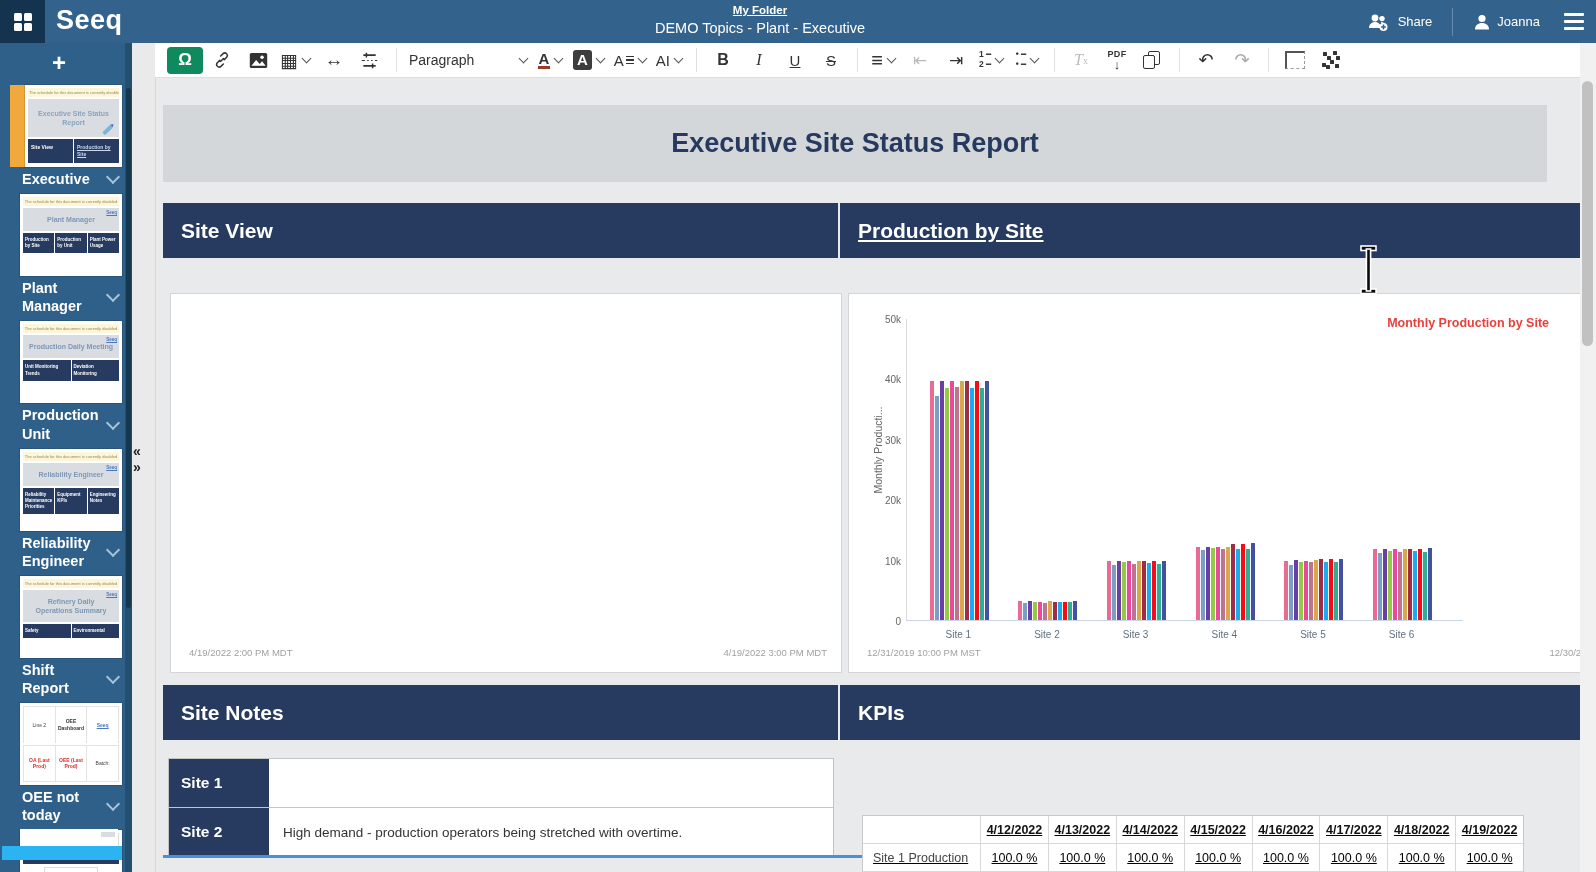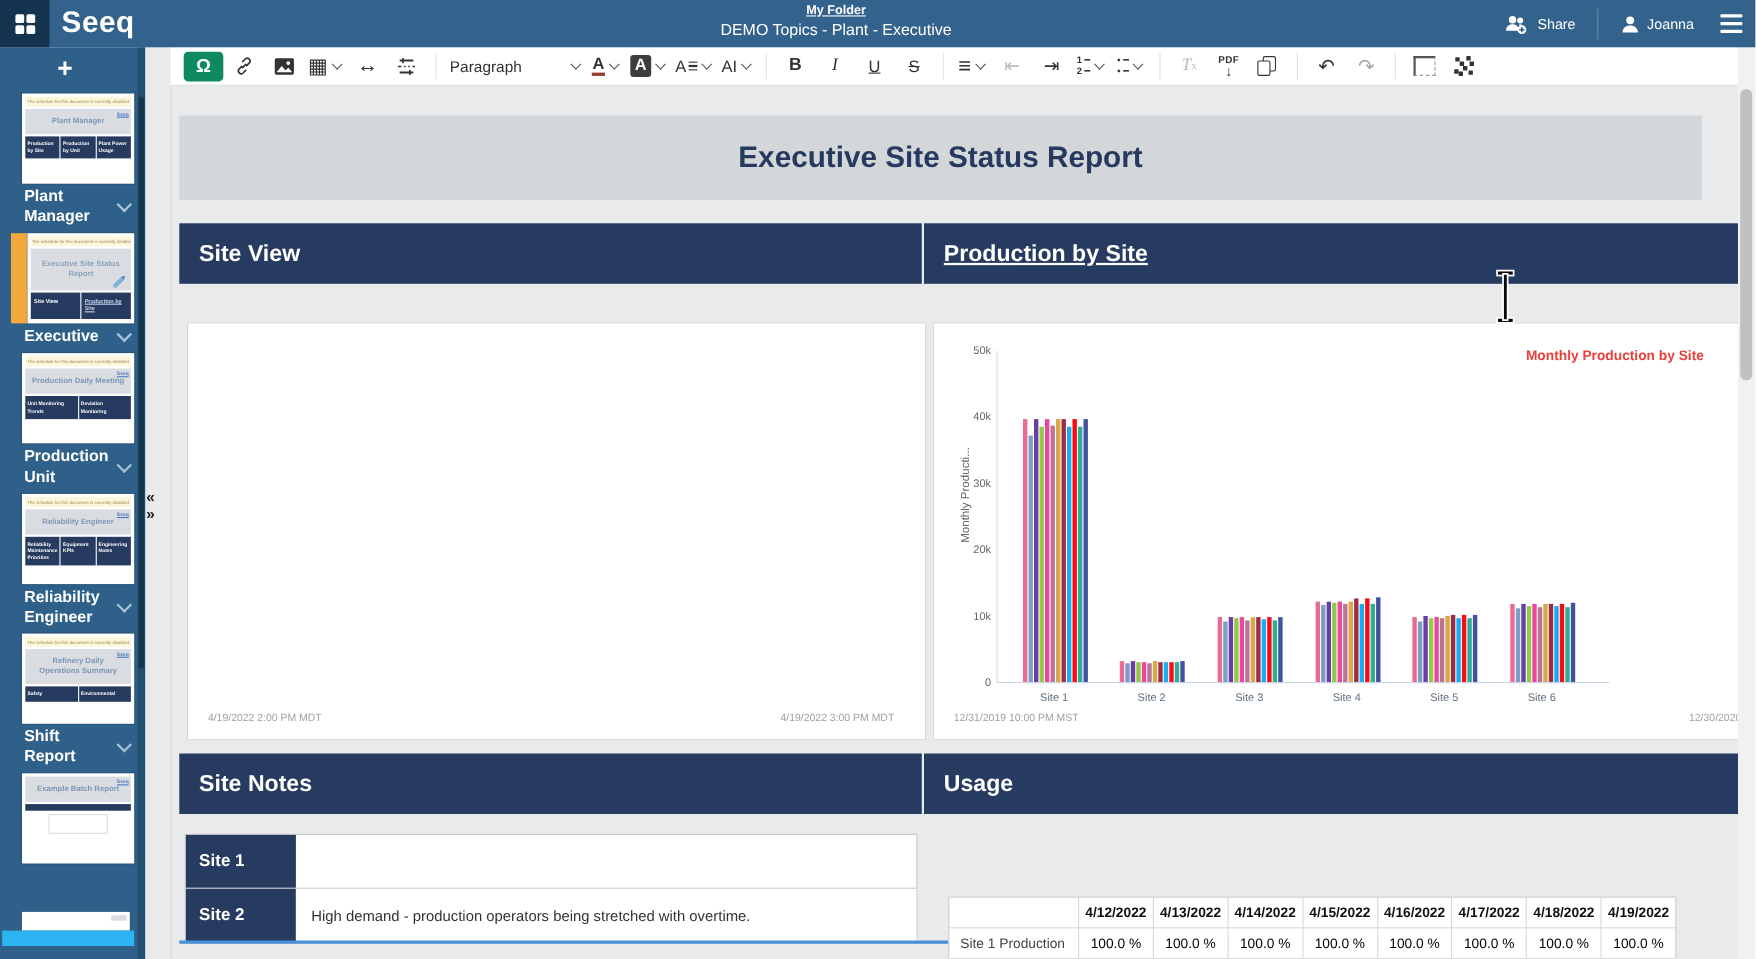--- a/index.html
+++ b/index.html
@@ -114,41 +114,41 @@
   .sh-kpis{left:685px;top:607px;width:838px;}
   .panel{position:absolute;top:215px;height:380px;background:#fff;border:1px solid #D5D5D5;box-sizing:border-box;}
   .panel-left{left:15px;width:672px;}
   .panel-right{left:693px;width:830px;}
   .treemap-box{position:absolute;left:204px;top:136px;width:251px;height:91px;border:1px solid #8FBADC;background:#FBFCFD;box-sizing:border-box;padding:13px 14px;font-size:11px;color:#4A4A4A;line-height:1.55;}
   .treemap-box span, .treemap-box b{margin-right:3px;}
   .treemap-box b{color:#222;}
   .mini-chart-icon{display:inline-block;width:11px;height:8px;background:#333;vertical-align:baseline;
     clip-path:polygon(0 100%,0 55%,25% 20%,45% 55%,65% 0,100% 45%,100% 100%);}
   .ts{position:absolute;font-size:9.5px;color:#A0A0A0;bottom:14px;}
-  .ts-l{left:18px;} .ts-r{right:28px;}
+  .ts-l{left:18px;} .ts-r{right:14px;}
   
   .chart-title{position:absolute;right:128px;top:22px;color:#E8413C;font-size:12.5px;font-weight:600;}
   .plot{position:absolute;left:57px;top:25px;width:548px;height:302px;border-left:1px solid #DBDBDB;}
   .plot::after{content:"";position:absolute;left:0;right:-8px;bottom:0;height:1px;background:#C9D6EA;}
   .ytick{position:absolute;left:-42px;width:36px;text-align:right;font-size:10px;color:#666;}
   .groups{position:absolute;left:0;top:0;width:100%;height:100%;display:flex;justify-content:space-around;align-items:flex-end;padding:0 8px;box-sizing:border-box;}
   .bar-group{display:flex;align-items:flex-end;gap:1px;height:100%;}
   .bar{width:4px;}
   .xlabels{position:absolute;left:57px;top:335px;width:548px;display:flex;justify-content:space-around;padding:0 8px;box-sizing:border-box;}
   .xlab{width:70px;text-align:center;font-size:10px;color:#607080;}
   .ylab{position:absolute;left:-26px;top:150px;transform:rotate(-90deg);transform-origin:center;font-size:10.5px;color:#666;width:110px;text-align:center;}
   
   .notes-table{position:absolute;left:13px;top:680px;width:664px;border:1px solid #C4C4C4;background:#fff;}
   .note-row{display:flex;border-bottom:1px solid #C4C4C4;height:48px;}
   .note-row:last-child{border-bottom:none;}
   .note-site{width:100px;flex:none;background:#263B5F;color:#fff;font-weight:700;font-size:15.5px;display:flex;align-items:center;padding-left:12px;box-sizing:border-box;}
   .note-text{flex:1;display:flex;align-items:center;padding:0 14px;font-size:13.5px;color:#333;background:#fff;}
   .sel-line{position:absolute;left:8px;top:777px;width:828px;height:3px;background:#4A90D9;}
   
-  .kpi-table{position:absolute;left:707px;top:737px;width:660px;background:#fff;border:1px solid #C9C9C9;}
+  .kpi-table{position:absolute;left:707px;top:737px;width:660px;background:#fff;border:1px solid #C9C9C9;text-decoration:underline;}
   .kpi-row{display:flex;}
   .kpi-cell{border-right:1px solid #D8D8D8;border-bottom:1px solid #D8D8D8;height:28px;display:flex;align-items:center;justify-content:center;font-size:12.5px;box-sizing:border-box;flex:1;}
   .kpi-cell:last-child{border-right:none;}
   .kpi-first{flex:none;width:118px;justify-content:flex-start;padding-left:10px;color:#444;}
   .kpi-head .kpi-cell{font-weight:700;color:#111;}
   
   .vscroll{position:absolute;right:0;top:43px;width:16px;height:829px;background:#F1F1F1;border-left:1px solid #e2e2e2;}
   .vscroll i{position:absolute;left:2px;top:38px;width:11px;height:265px;background:#C1C1C1;border-radius:6px;}
   .cursor-ibeam{position:absolute;left:1358px;top:244px;z-index:60;pointer-events:none;}
 </style>
@@ -196,52 +196,52 @@
           <i></i>
           <i></i>
         </div>
     </div>
   </div>
 
   <div class="sidebar">
     <div class="add-btn">+</div>
     <div id="sidebar-list">
         <div class="sb-item">
+          <div class="sb-thumb-row sel">
+            <div class="sel-bar"></div>
+            <div class="thumb v-executive">
+              <div class="thumb-notice">The schedule for this document is currently disabled</div>
+              <div class="thumb-title">Executive Site Status Report<span class="thumb-pencil"></span></div>
+              <div class="thumb-cells">
+                <div class="thumb-cell">Site View</div>
+                <div class="thumb-cell">Production by Site</div>
+              </div>
+              <div class="thumb-sub"></div>
+            </div>
+          </div>
+          <div class="sb-label">
+            <span class="sb-label-text">Executive</span>
+            <span class="chev"></span>
+          </div>
+        </div>
+        <div class="sb-item">
           <div class="sb-thumb-row">
             <div class="thumb v-plant-manager">
               <div class="thumb-notice">The schedule for this document is currently disabled</div>
               <div class="thumb-title">Plant Manager<span class="thumb-seeq">Seeq</span></div>
               <div class="thumb-cells">
                 <div class="thumb-cell">Production by Site</div>
                 <div class="thumb-cell">Production by Unit</div>
                 <div class="thumb-cell">Plant Power Usage</div>
               </div>
               <div class="thumb-sub"></div>
             </div>
           </div>
           <div class="sb-label">
             <span class="sb-label-text">Plant Manager</span>
-            <span class="chev"></span>
-          </div>
-        </div>
-        <div class="sb-item">
-          <div class="sb-thumb-row sel">
-            <div class="sel-bar"></div>
-            <div class="thumb v-executive">
-              <div class="thumb-notice">The schedule for this document is currently disabled</div>
-              <div class="thumb-title">Executive Site Status Report<span class="thumb-pencil"></span></div>
-              <div class="thumb-cells">
-                <div class="thumb-cell">Site View</div>
-                <div class="thumb-cell">Production by Site</div>
-              </div>
-              <div class="thumb-sub"></div>
-            </div>
-          </div>
-          <div class="sb-label">
-            <span class="sb-label-text">Executive</span>
             <span class="chev"></span>
           </div>
         </div>
         <div class="sb-item">
           <div class="sb-thumb-row">
             <div class="thumb v-production-unit">
               <div class="thumb-notice">The schedule for this document is currently disabled</div>
               <div class="thumb-title">Production Daily Meeting<span class="thumb-seeq">Seeq</span></div>
               <div class="thumb-cells">
                 <div class="thumb-cell">Unit Monitoring Trends</div>
@@ -280,20 +280,40 @@
               <div class="thumb-title">Refinery Daily Operations Summary<span class="thumb-seeq">Seeq</span></div>
               <div class="thumb-cells">
                 <div class="thumb-cell">Safety</div>
                 <div class="thumb-cell">Environmental</div>
               </div>
               <div class="thumb-sub"></div>
             </div>
           </div>
           <div class="sb-label">
             <span class="sb-label-text">Shift Report</span>
+            <span class="chev"></span>
+          </div>
+        </div>
+        <div class="sb-item">
+          <div class="sb-thumb-row">
+            <div class="thumb v-oee-not-today">
+              <div class="thumb-grid-row">
+                <div class="thumb-grid-cell">Line 2</div>
+                <div class="thumb-grid-cell">OEE Dashboard</div>
+                <div class="thumb-grid-cell">Seeq</div>
+              </div>
+              <div class="thumb-grid-row r2">
+                <div class="thumb-grid-cell">OA (Last Prod)</div>
+                <div class="thumb-grid-cell">OEE (Last Prod)</div>
+                <div class="thumb-grid-cell">Batch:</div>
+              </div>
+            </div>
+          </div>
+          <div class="sb-label">
+            <span class="sb-label-text">OEE not today</span>
             <span class="chev"></span>
           </div>
         </div>
         <div class="sb-item">
           <div class="sb-thumb-row">
             <div class="thumb v-batch-report">
               <div class="thumb-title">Example Batch Report<span class="thumb-seeq">Seeq</span></div>
               <div class="thumb-cells">
                 <div class="thumb-cell"></div>
               </div>
@@ -534,21 +554,21 @@
           <div class="xlab">Site 6</div>
         </div>
       <div class="ts ts-l">12/31/2019 10:00 PM MST</div>
       <div class="ts ts-r">12/30/2020 10:00 PM MST</div>
     </div>
 
     <div class="sec-head sh-notes">
       <span class="sec-title">Site Notes</span>
     </div>
     <div class="sec-head sh-kpis">
-      <span class="sec-title">Usage</span>
+      <span class="sec-title">KPIs</span>
     </div>
 
     <div class="notes-table" id="notes-table">
         <div class="note-row">
           <div class="note-site">Site 1</div>
         </div>
         <div class="note-row">
           <div class="note-site">Site 2</div>
           <div class="note-text">High demand - production operators being stretched with overtime.</div>
         </div>

